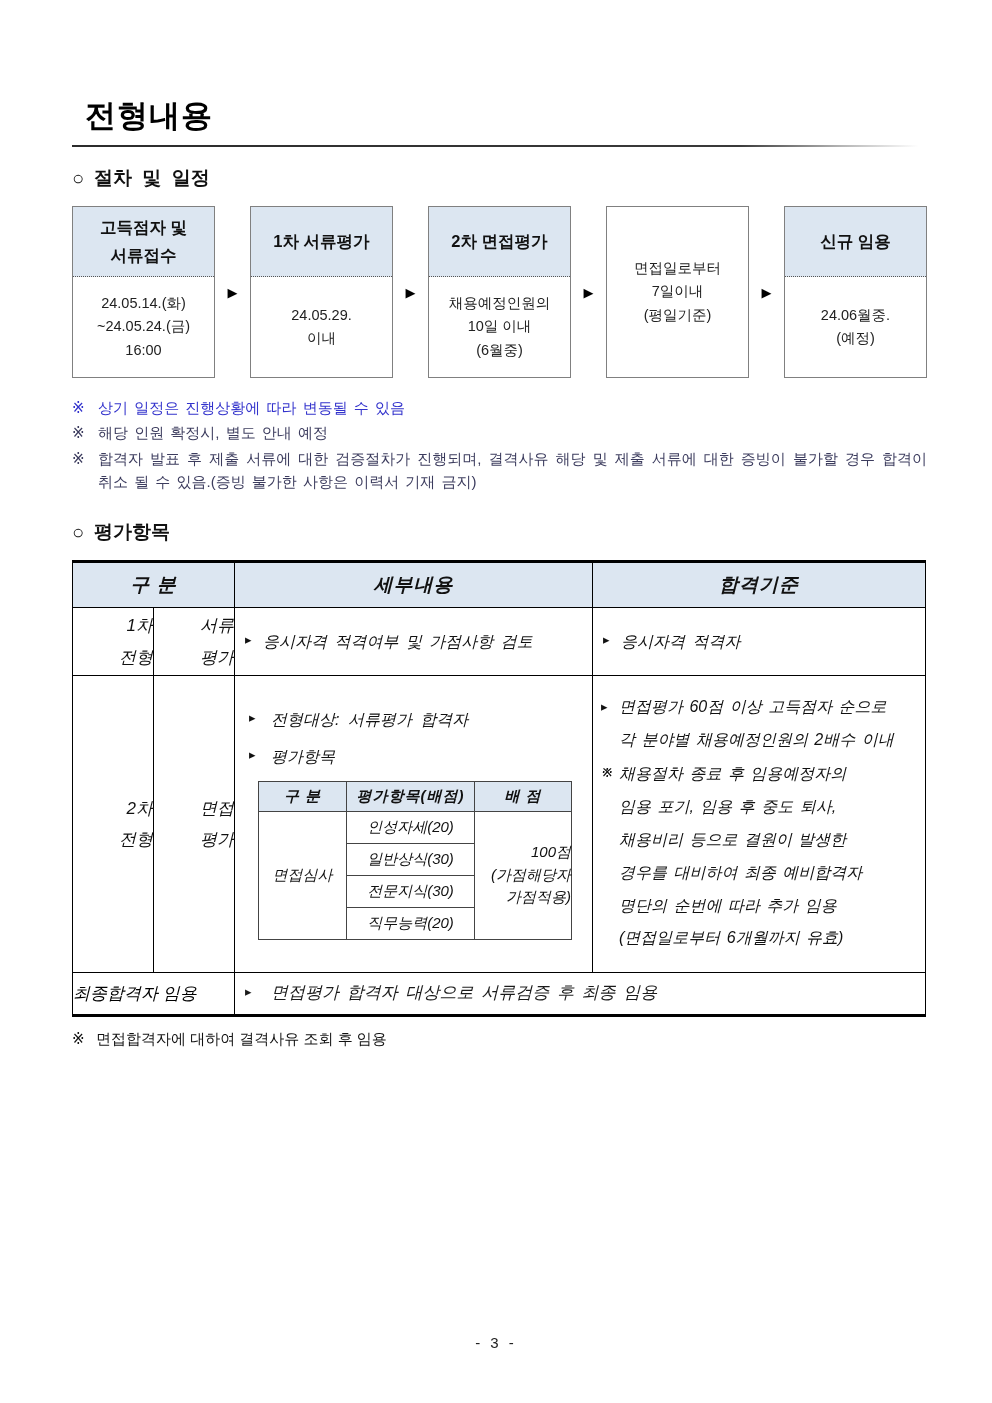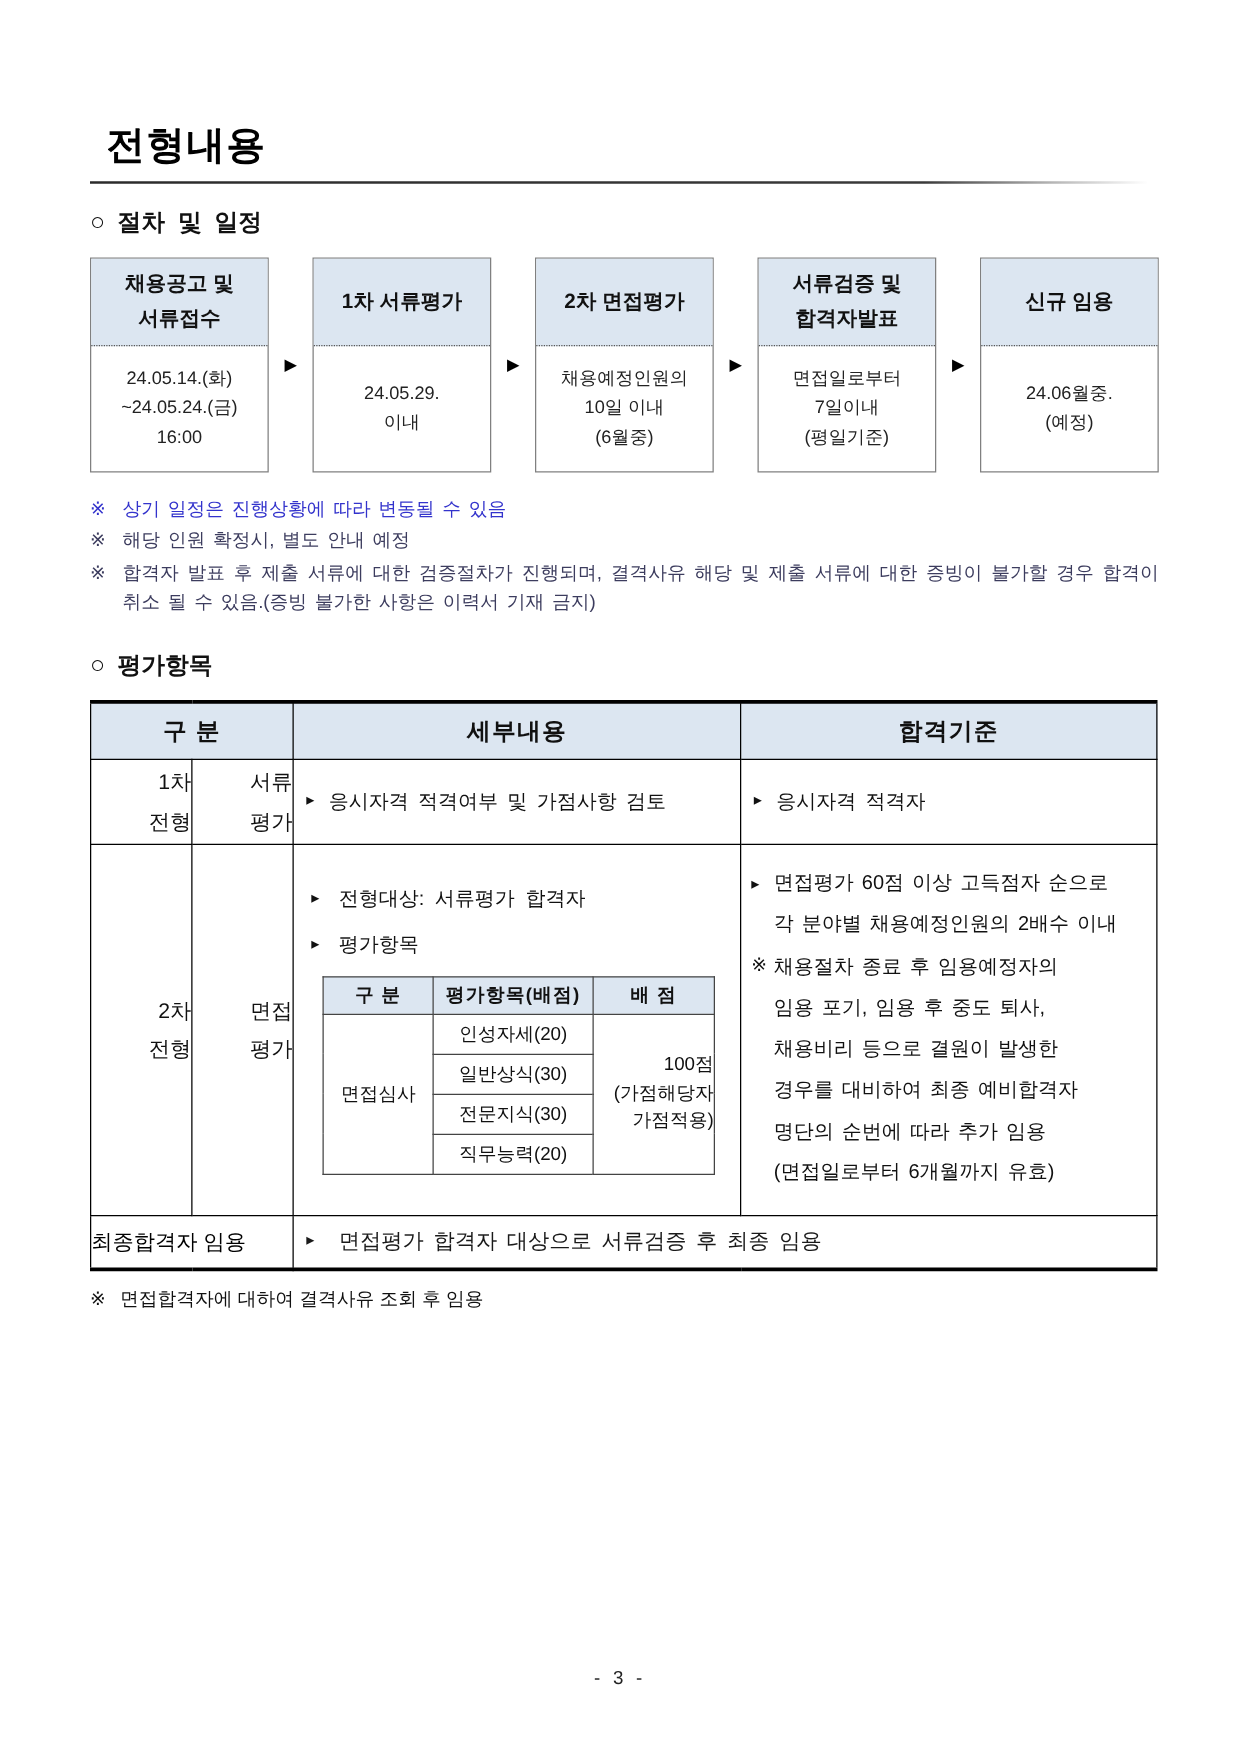--- a/index.html
+++ b/index.html
@@ -86,20 +86,21 @@
   .note-navy { color: #3c3c5e; }
 
   
   .main-table {
     margin-top: 15px;
     width: 853px;
     border-collapse: collapse;
     table-layout: fixed;
     border-top: 3px solid #000;
     border-bottom: 3px solid #000;
+    font-style: italic;
   }
   .main-table > tbody > tr > th,
   .main-table > tbody > tr > td {
     border: 1px solid #000;
     font-weight: 400;
   }
   .main-table .hdr th {
     background: #dce6f1;
     height: 46px;
     font-size: 19px; font-weight: 700; color: #111;
@@ -182,43 +183,41 @@
   <div class="doc-title">전형내용</div>
   <div class="title-rule"></div>
 
   <div class="sec-head sec-head-1">
     <span class="circle">○</span>
     <span>절차 및 일정</span>
   </div>
 
   <div class="flow-row">
     <div class="flow-step">
-      <div class="step-head ml">채용공고 및
+      <div class="step-head ml">고득점자 및
 서류접수</div>
       <div class="step-body ml">24.05.14.(화)
 ~24.05.24.(금)
 16:00</div>
     </div>
     <span class="flow-arrow">▶</span>
     <div class="flow-step">
       <div class="step-head ml">1차 서류평가</div>
       <div class="step-body ml">24.05.29.
 이내</div>
     </div>
     <span class="flow-arrow">▶</span>
     <div class="flow-step">
       <div class="step-head ml">2차 면접평가</div>
       <div class="step-body ml">채용예정인원의
 10일 이내
 (6월중)</div>
     </div>
     <span class="flow-arrow">▶</span>
     <div class="flow-step">
-      <div class="step-head ml">서류검증 및
-합격자발표</div>
       <div class="step-body ml">면접일로부터
 7일이내
 (평일기준)</div>
     </div>
     <span class="flow-arrow">▶</span>
     <div class="flow-step">
       <div class="step-head ml">신규 임용</div>
       <div class="step-body ml">24.06월중.
 (예정)</div>
     </div>

